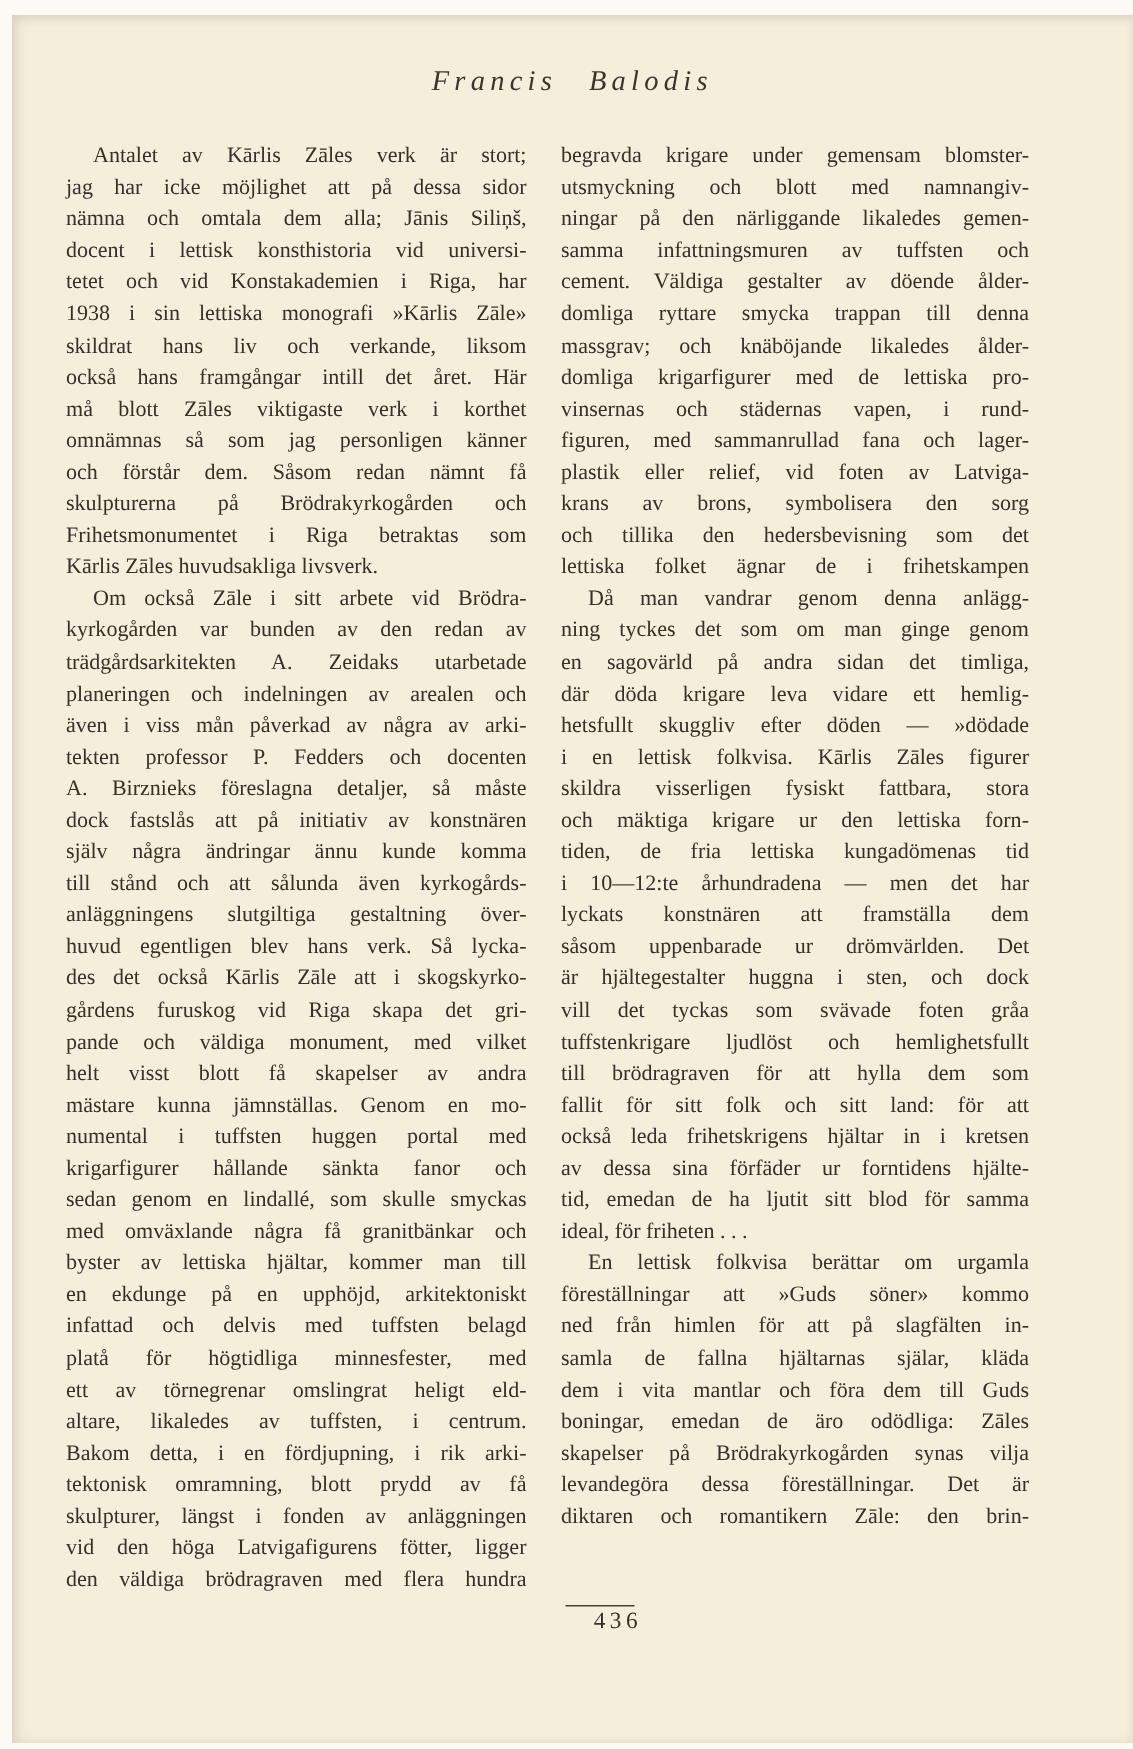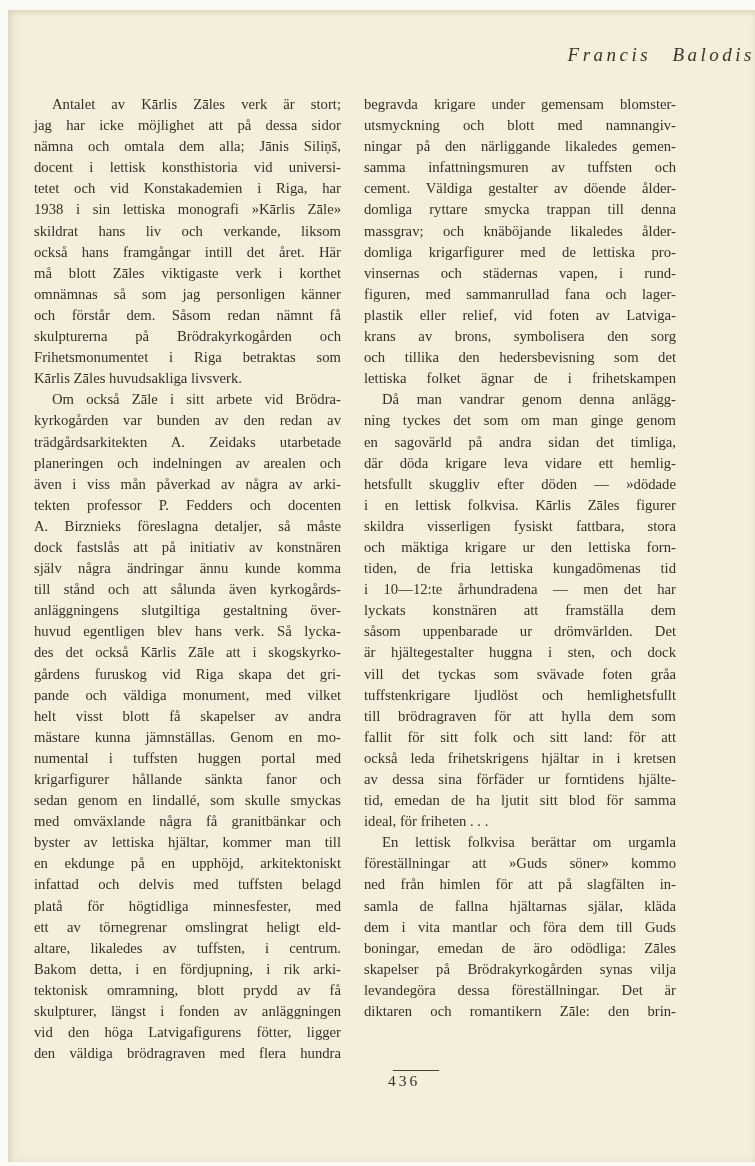--- a/index.html
+++ b/index.html
@@ -17,30 +17,30 @@
     top: 10px;
     right: 0;
     bottom: 4px;
     background: #f4eeda;
     box-shadow: inset 4px 0 8px rgba(120,108,82,0.14), inset 0 3px 5px rgba(120,108,82,0.10);
     color: #353028;
   }
   .running-head {
     margin-top: 34px;
     height: 24px;
-    text-align: right;
+    text-align: center;
     font-style: italic;
     font-size: 19px;
     letter-spacing: 3.5px;
     word-spacing: 13px;
     color: #3a352c;
   }
   .columns {
     display: flex;
-    margin: 26px 45px 0 26px;
+    margin: 26px 45px 0 36px;
     gap: 23px;
   }
   .col {
     font-size: 14.7px;
     line-height: 21.1px;
     color: #353028;
   }
   .col-left  { width: 307px; }
   .col-right { width: 312px; }
   .line {
@@ -50,24 +50,24 @@
     overflow: visible;
   }
   .line.para-end {
     text-align-last: left;
   }
   .line.indent {
     text-indent: 18px;
   }
   .footer {
     position: absolute;
-    left: 380px;
+    left: 364px;
     top: 1060px;
     width: 56px;
-    text-align: left;
+    text-align: right;
     font-family: Liberation Serif, serif;
   }
   .page-number-rule {
     width: 46px;
     margin: 0 auto;
     border-top: 1.6px solid #46413a;
   }
   .page-number {
     margin-top: 1px;
     font-size: 15.5px;

